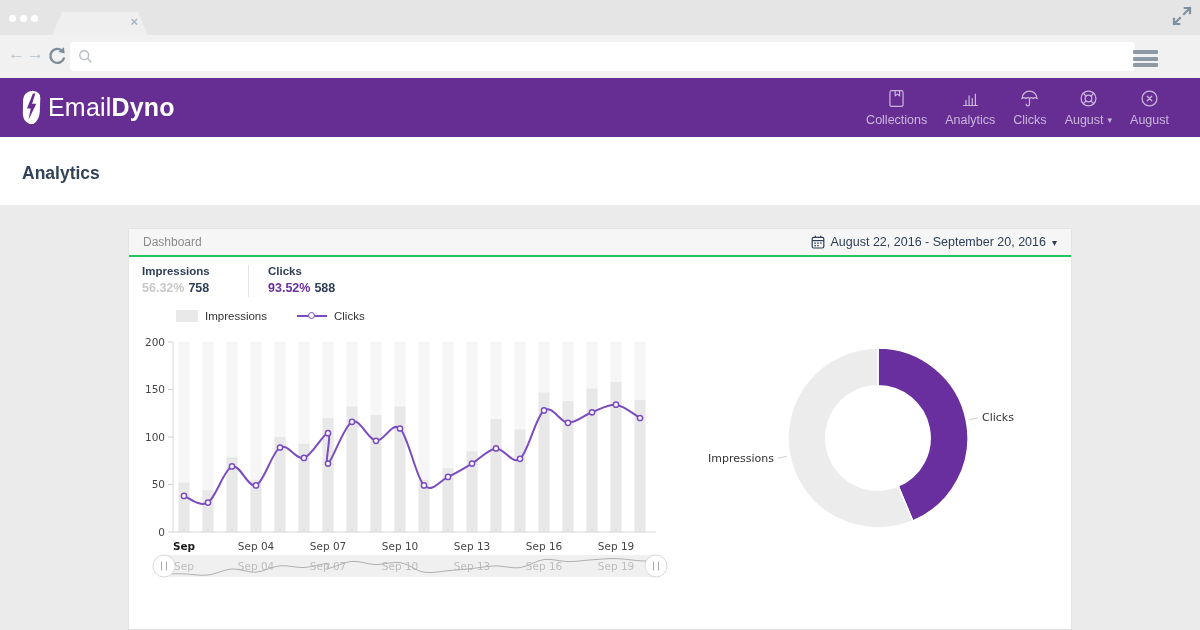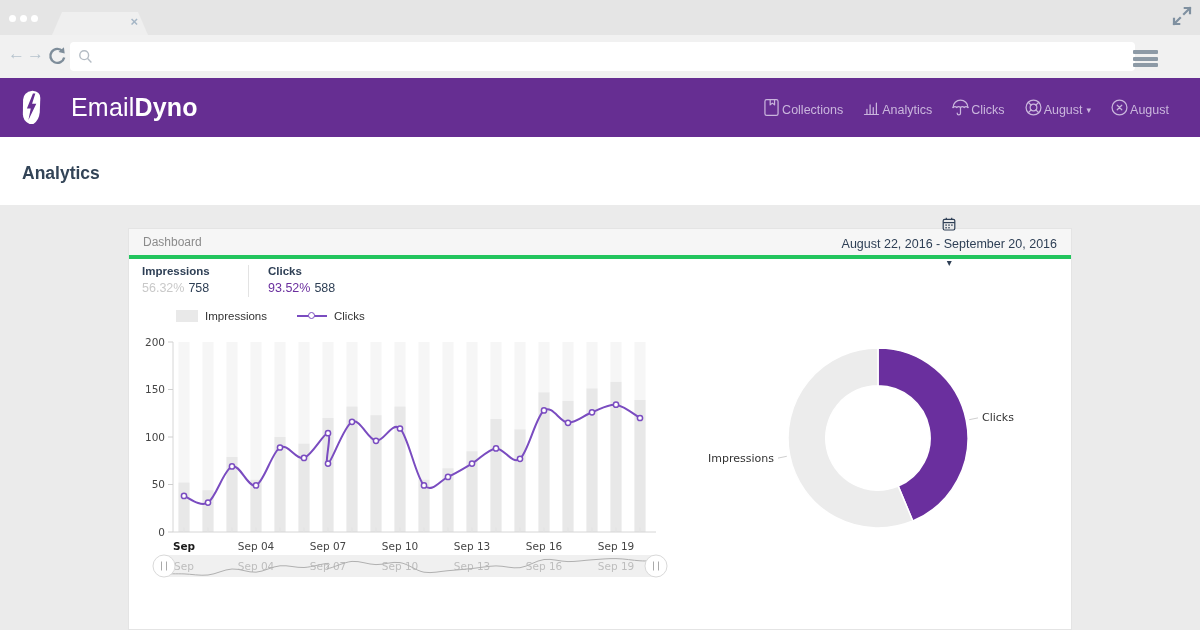--- a/index.html
+++ b/index.html
@@ -16,42 +16,42 @@
   .nav-arrow{position:absolute;top:9px;font-size:17px;color:#b6c3cd;cursor:pointer;}
   .refresh{position:absolute;left:47px;top:11px;width:20px;height:20px;cursor:pointer;}
   .urlbox{position:absolute;left:70px;top:7px;width:1065px;height:29px;border:none;border-radius:4px;
           background:#fff;padding:0 10px 0 30px;font-size:13px;color:#333;outline:none;box-sizing:border-box;}
   .mag{position:absolute;left:78px;top:14px;width:15px;height:15px;pointer-events:none;}
   .hamburger{position:absolute;left:1133px;top:15px;cursor:pointer;}
   .hamburger span{display:block;width:25px;height:4px;background:#8d9aa6;border-radius:1px;margin-bottom:2.6px;}
 
   
   .navbar{position:absolute;left:0;top:78px;width:1200px;height:59px;background:#662e92;display:flex;align-items:center;}
-  .brand{display:flex;align-items:center;margin-left:20px;cursor:pointer;gap:23px;}
+  .brand{display:flex;align-items:center;margin-left:20px;cursor:pointer;}
   .brand-text{color:#fff;font-size:25px;margin-left:5px;letter-spacing:.2px;}
   .brand-text b{font-weight:bold;}
   .nav-items{margin-left:auto;margin-right:22px;display:flex;}
-  .nav-item{display:flex;align-items:center;padding:0 9px;color:#cab6dd;cursor:pointer;text-align:right;}
+  .nav-item{display:flex;flex-direction:column;align-items:center;padding:0 9px;color:#cab6dd;cursor:pointer;text-align:right;}
   .nav-item svg{width:21px;height:21px;stroke:#cab6dd;fill:none;stroke-width:1.4;stroke-linecap:round;stroke-linejoin:round;}
   .nav-lbl{font-size:12.5px;margin-top:4px;display:flex;align-items:center;gap:4px;}
   .caret{font-size:9px;}
 
   
   .page-head{position:absolute;left:0;top:137px;width:1200px;height:68px;background:#fff;}
   .page-title{margin:0;padding:26px 0 0 22px;font-size:17.5px;font-weight:bold;color:#334457;}
 
   .card{position:absolute;left:128px;top:228px;width:944px;height:402px;background:#fff;border:1px solid #e4e4e4;box-sizing:border-box;}
-  .card-header{height:26px;background:#f6f6f6;border-bottom:4px solid #22c55e;display:flex;align-items:center;padding:0 14px;}
+  .card-header{height:26px;background:#f6f6f6;border-bottom:2px solid #22c55e;display:flex;align-items:center;padding:0 14px;}
   .card-title{font-size:12px;color:#8b8b8b;}
-  .date-range{margin-left:auto;display:flex;align-items:center;gap:6px;color:#2e3f55;font-size:12.5px;cursor:pointer;flex-direction:column;}
+  .date-range{margin-left:auto;display:flex;align-items:center;gap:6px;color:#2e3f55;font-size:12.5px;cursor:pointer;}
   .date-range .caret{font-size:10px;}
 
   .stats{position:absolute;left:13px;top:36px;display:flex;align-items:flex-start;}
   .stat-lbl{font-size:11.5px;font-weight:bold;color:#2e3f55;}
-  .stat-nums{margin-top:4px;font-size:12.5px;font-weight:normal;}
+  .stat-nums{margin-top:4px;font-size:12.5px;font-weight:bold;}
   .pct-gray{color:#c9c9c9;}
   .pct-purple{color:#6a2f9e;}
   .stat-val{color:#2e3f55;margin-left:4px;}
   .stat-divider{width:1px;height:32px;background:#e3e3e3;margin:0 19px 0 14px;}
   .stat{min-width:92px;}
 
   .legend{position:absolute;left:47px;top:81px;display:flex;align-items:center;font-size:11.5px;color:#333;}
   .legend-item{display:flex;align-items:center;margin-right:30px;cursor:pointer;}
   .legend-swatch{width:22px;height:12px;background:#e9e9e9;margin-right:7px;}
   .legend-line{width:30px;height:2px;background:#7a4cc0;position:relative;margin-right:7px;}

